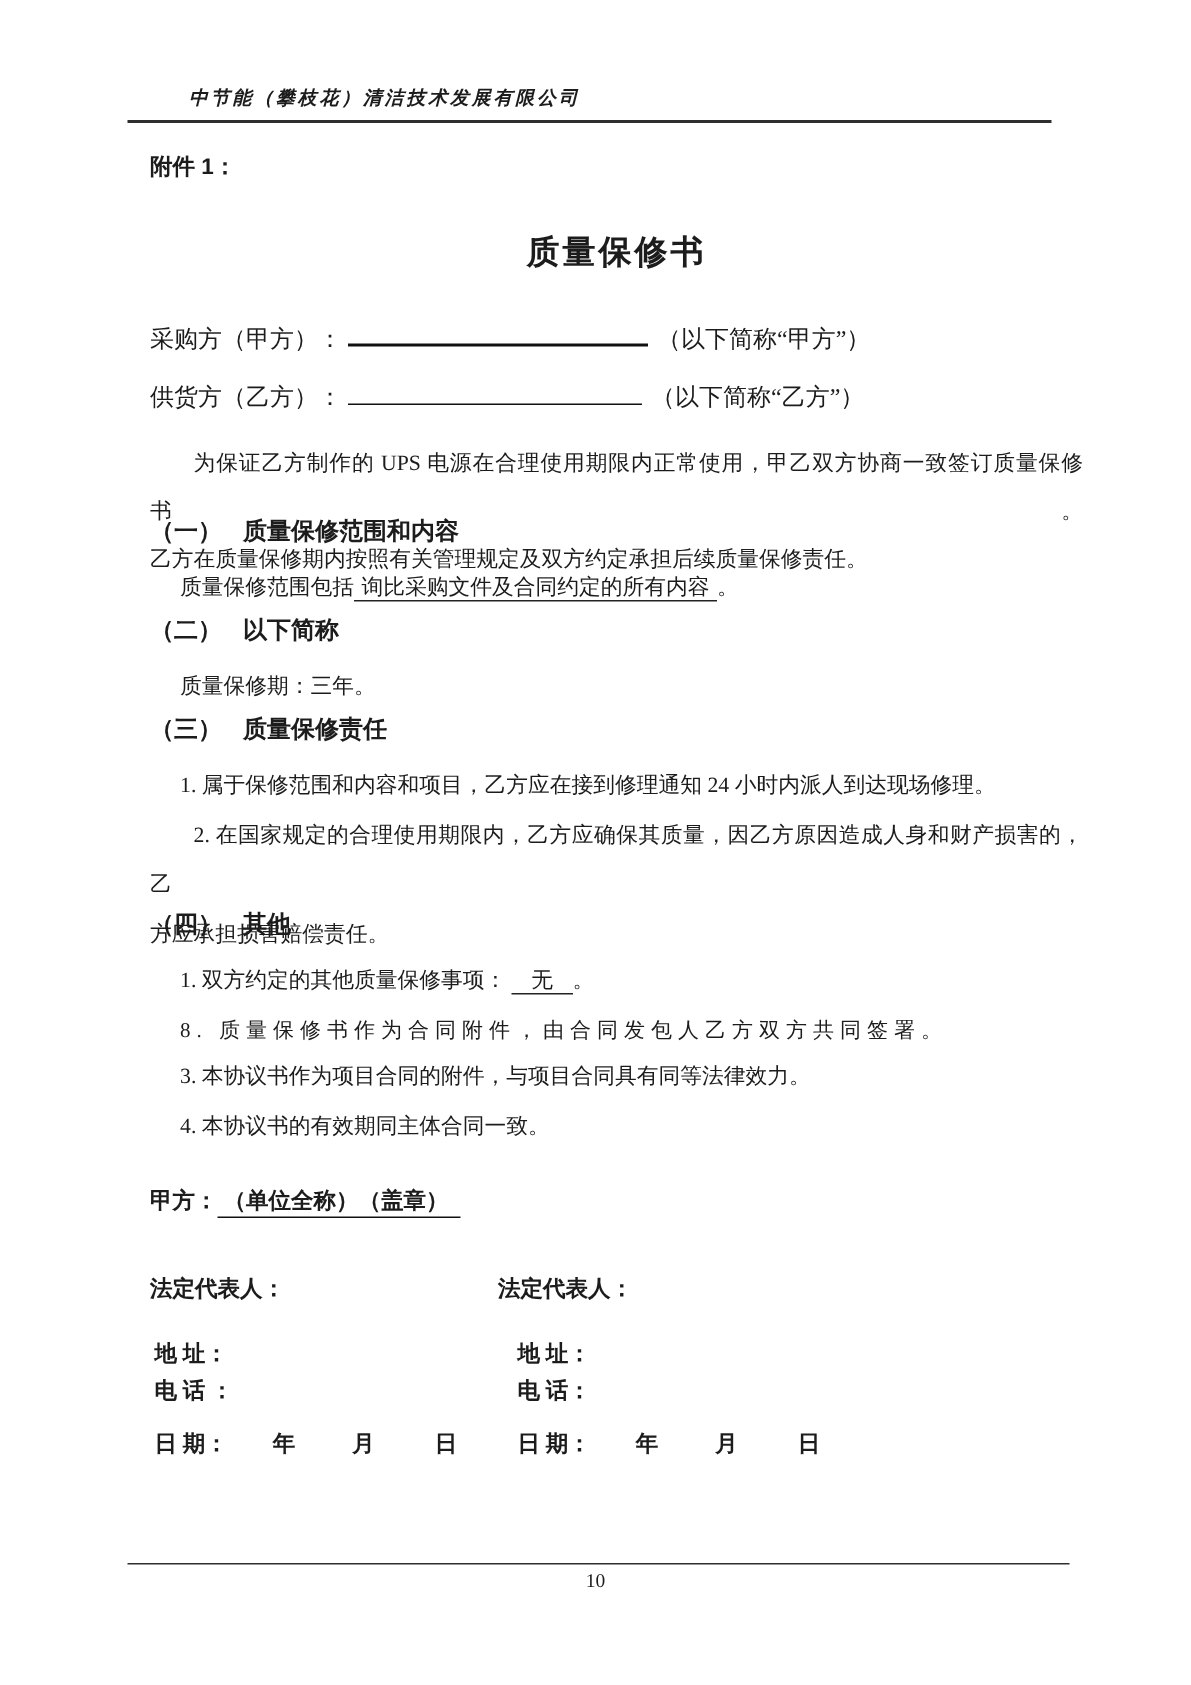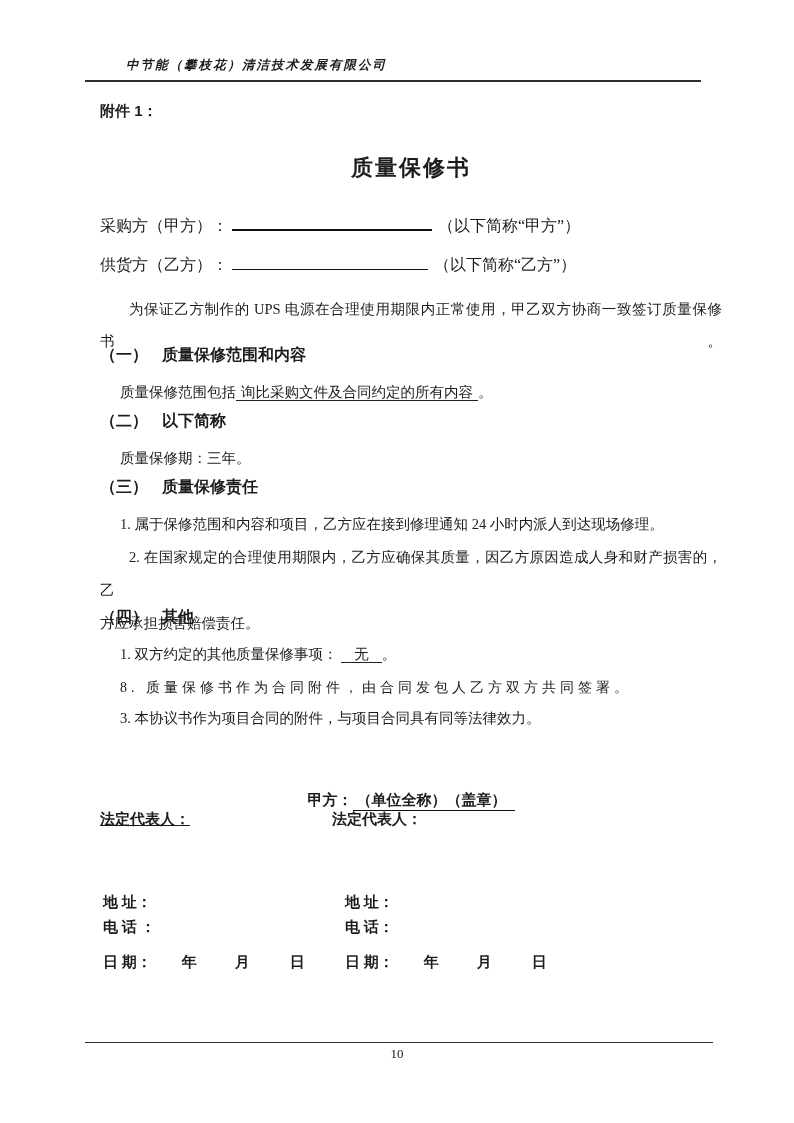--- a/index.html
+++ b/index.html
@@ -100,20 +100,21 @@
   <div class="abs party-row" style="top:212px;">
     <span>采购方（甲方）：</span><span class="blank"></span><span>（以下简称“甲方”）</span>
   </div>
 
   <div class="abs party-row" style="top:252px;">
     <span>供货方（乙方）：</span><span class="blank thin"></span><span>（以下简称“乙方”）</span>
   </div>
 
   <div class="abs body-text" style="top:280px;margin-top:13px;">
     <div class="indent j">为保证乙方制作的 UPS 电源在合理使用期限内正常使用，甲乙双方协商一致签订质量保修书。</div>
+    <div>乙方在质量保修期内按照有关管理规定及双方约定承担后续质量保修责任。</div>
   </div>
 
   <div class="abs sec-heading" style="top:344px;">
     <span>（一）</span><span class="sec-title">质量保修范围和内容</span>
   </div>
   <div class="abs body-text pad-ind" style="top:376px;">
     <span>质量保修范围包括</span><span class="fill-underline">询比采购文件及合同约定的所有内容</span><span>。</span>
   </div>
 
   <div class="abs sec-heading" style="top:410px;">
@@ -131,26 +132,27 @@
   </div>
 
   <div class="abs sec-heading" style="top:606px;">
     <span>（四）</span><span class="sec-title">其他</span>
   </div>
   <div class="abs body-text pad-ind" style="top:638px;">
     <span>1. 双方约定的其他质量保修事项：</span> <span class="fill-none">无</span><span>。</span>
   </div>
   <div class="abs body-text pad-ind spaced" style="top:672px;">8. 质量保修书作为合同附件，由合同发包人乙方双方共同签署。</div>
   <div class="abs body-text pad-ind" style="top:702px;">3. 本协议书作为项目合同的附件，与项目合同具有同等法律效力。</div>
+  <div class="abs body-text pad-ind" style="top:735px;">4. 本协议书的有效期同主体合同一致。</div>
 
-  <div class="abs sig-row" style="top:791px;text-align:center;">
+  <div class="abs sig-row" style="top:791px;">
     <span>甲方：</span><span class="seal-line">（单位全称）（盖章）</span>
   </div>
 
-  <div class="abs sig-row" style="top:810px;text-decoration:underline;">
+  <div class="abs sig-row" style="top:850px;">
     <span>法定代表人：</span>
     <span class="sig-col2">法定代表人：</span>
   </div>
 
   <div class="abs sig-row" style="top:893px;">
     <span class="sig-col1-ind">地 址：</span>
     <span class="sig-col2-ind">地 址：</span>
   </div>
 
   <div class="abs sig-row" style="top:918px;">

